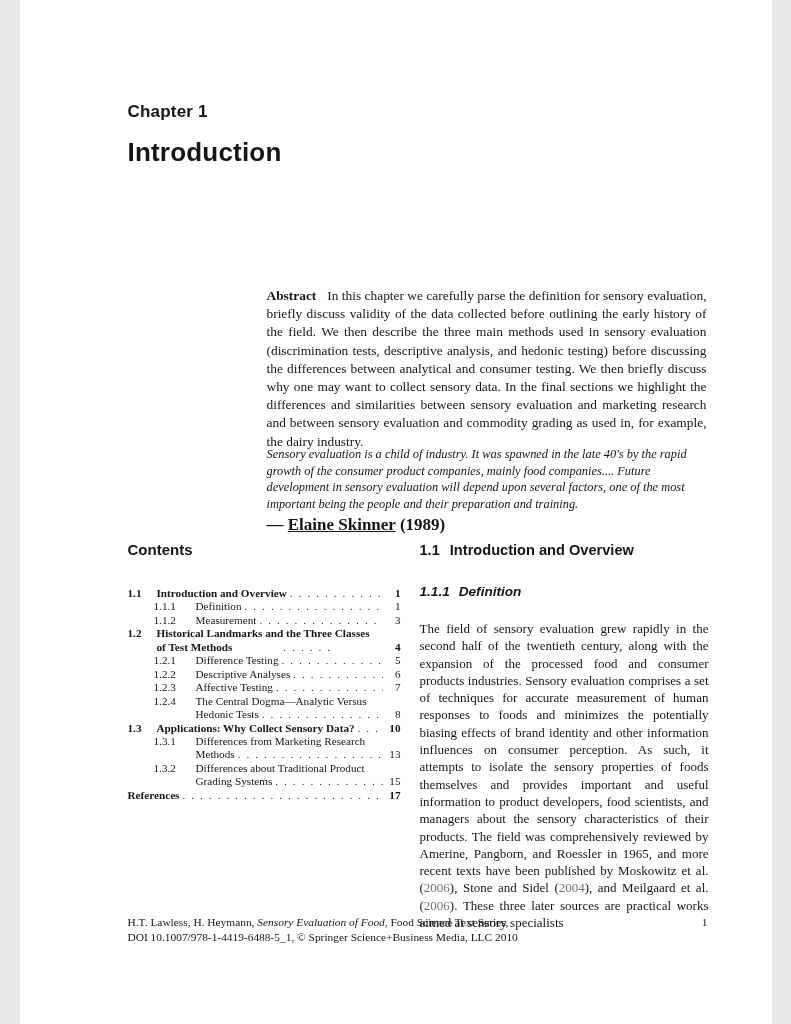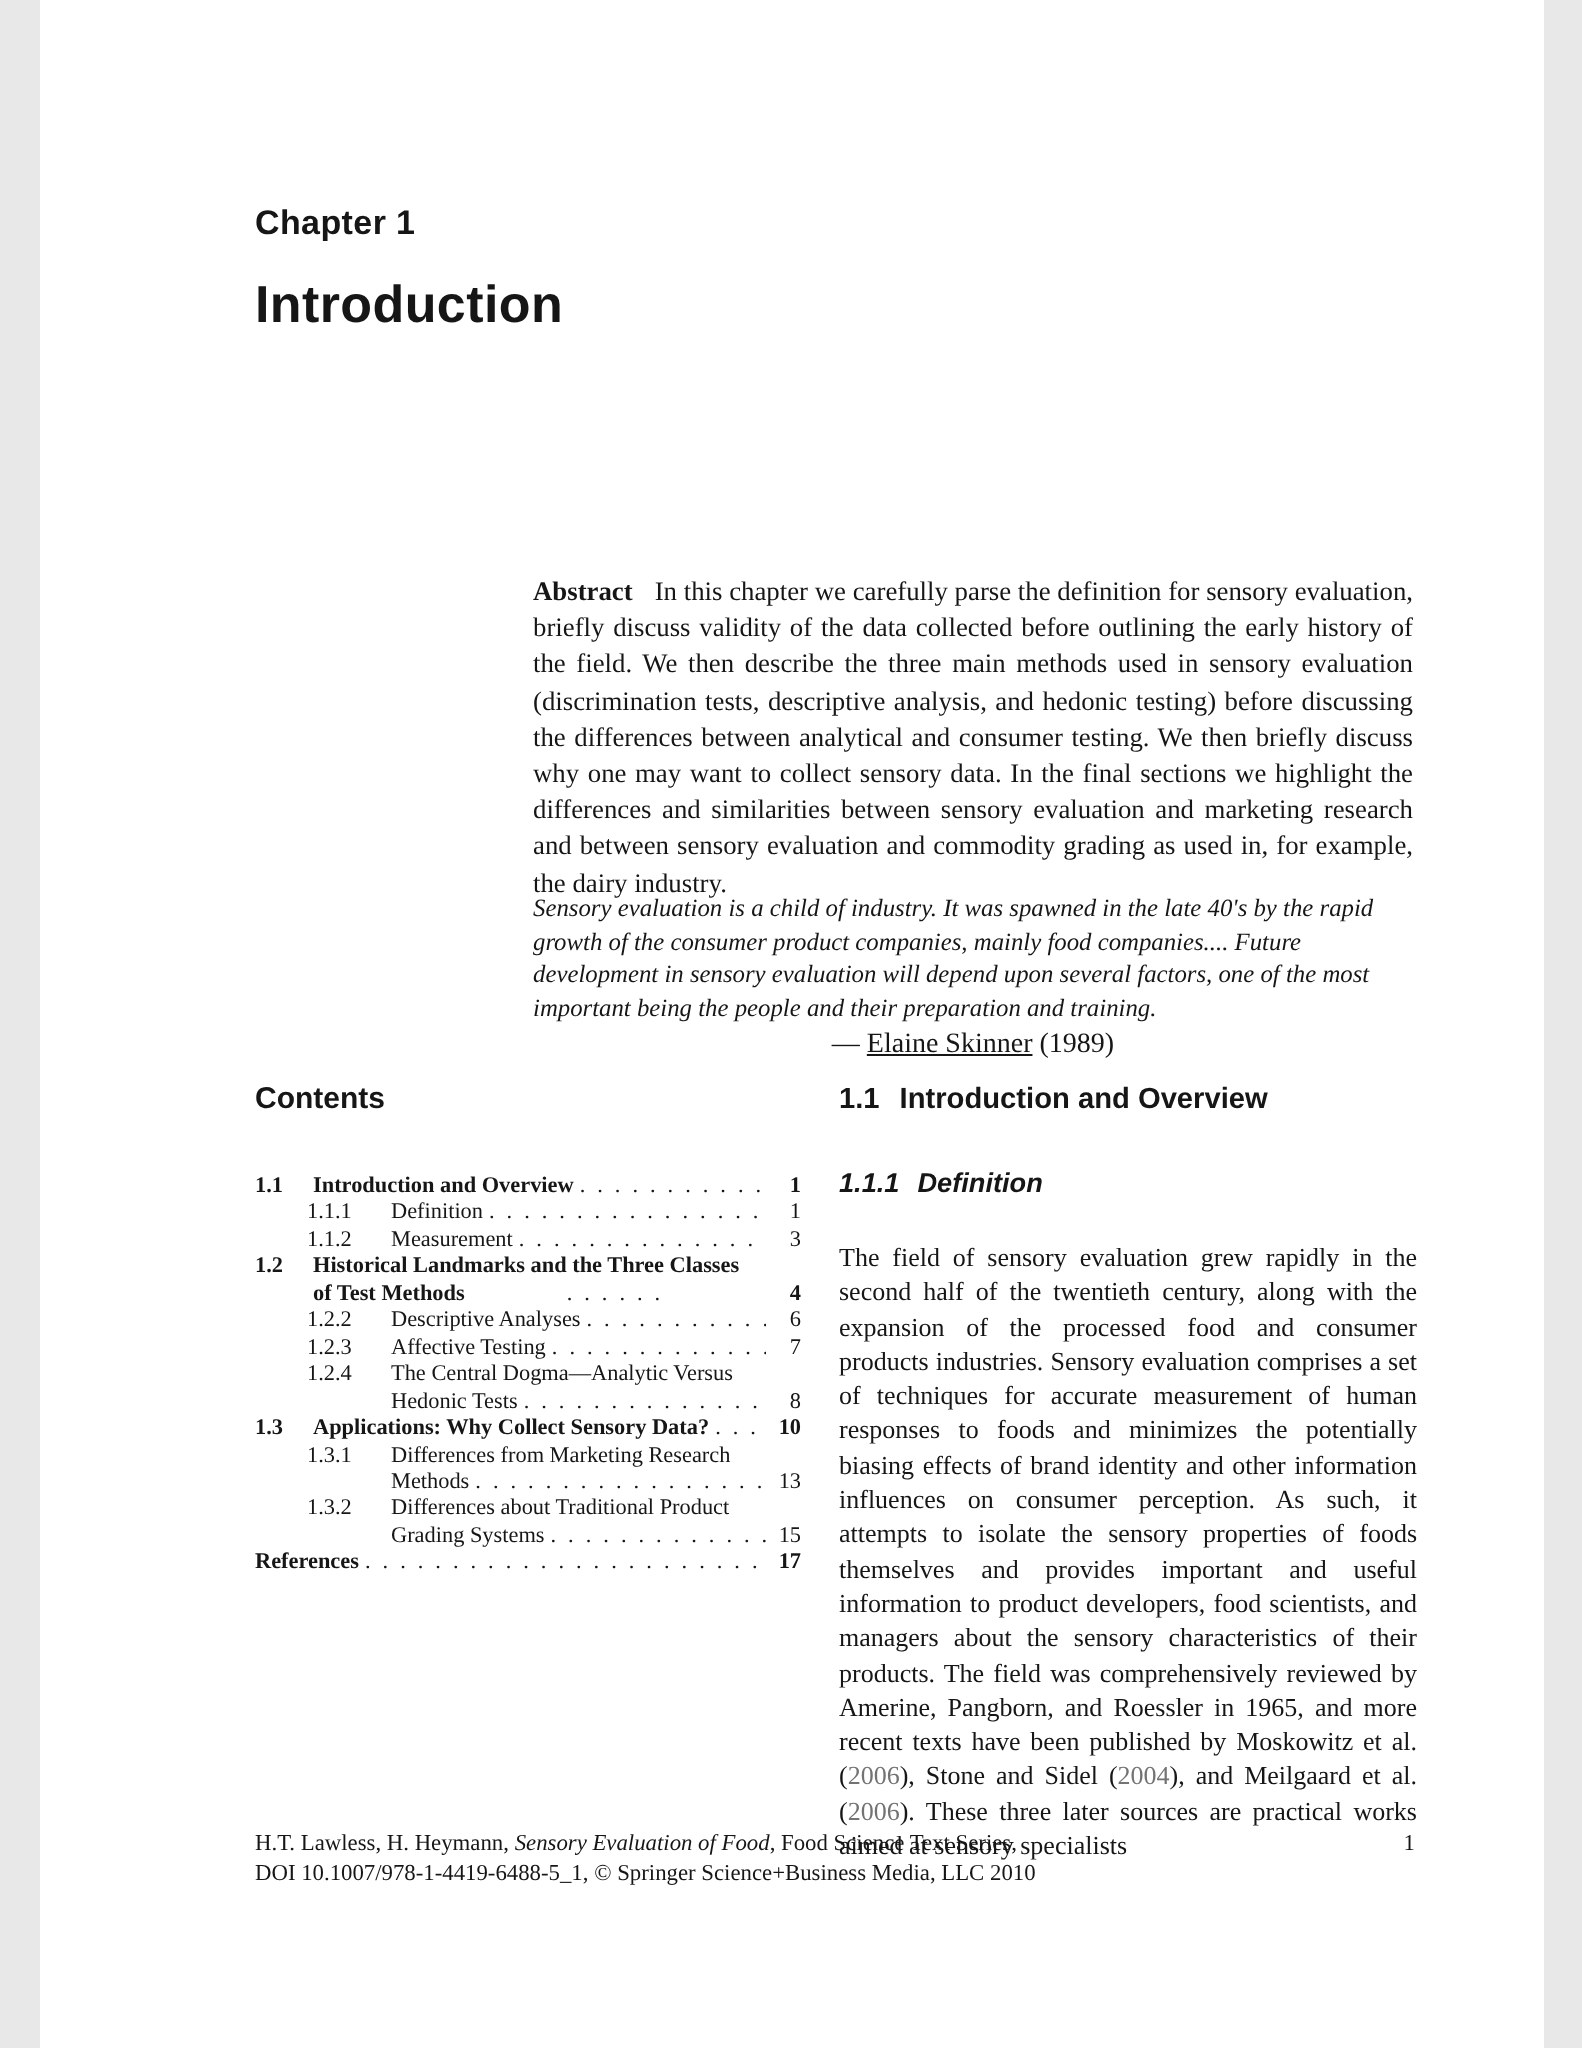--- a/index.html
+++ b/index.html
@@ -19,21 +19,21 @@
     font-family:"Liberation Sans", sans-serif; font-weight:bold;
     font-size:26px; margin:15px 0 0 0; letter-spacing:0.2px;
   }
   
   .abstract { position:absolute; left:247px; top:287px; width:440px; }
   .abstract-par { margin:0; font-size:13.4px; line-height:18.2px; text-align:justify; }
   .abstract-label { font-weight:bold; padding-right:11px;margin-top:47px; }
   
   .quote { position:absolute; left:247px; top:446px; width:440px; }
   .quote-text { margin:0; font-style:italic; font-size:12.4px; line-height:16.7px; }
-  .quote-attribution { margin:2px 0 0 0; text-align:center; font-size:14px; }
+  .quote-attribution { margin:2px 0 0 0; text-align:left; font-size:17px;font-weight:bold; }
   .underline { text-decoration:underline; }
   
   .left-col  { position:absolute; left:108px; top:541px; width:273px; }
   .right-col { position:absolute; left:400px; top:541px; width:289px; }
   .contents-heading {
     font-family:"Liberation Sans", sans-serif; font-weight:bold;
     font-size:15px; margin:0;
   }
   .toc { margin-top:29px; font-size:11.2px; line-height:13.45px; }
   .toc-row { display:flex; align-items:baseline; }
@@ -117,20 +117,26 @@
       <div class="toc-row lvl1">
         <span class="toc-num b">1.2</span>
         <span class="toc-label b">Historical Landmarks and the Three Classes</span>
       </div>
       <div class="toc-row cont1">
         <span class="toc-label b">of Test Methods</span>
         <span class="toc-leader"></span>
         <span class="toc-page b">4</span>
       </div>
       <div class="toc-row lvl2">
+        <span class="toc-num">1.2.1</span>
+        <span class="toc-label">Difference Testing</span>
+        <span class="toc-leader"></span>
+        <span class="toc-page">5</span>
+      </div>
+      <div class="toc-row lvl2">
         <span class="toc-num">1.2.2</span>
         <span class="toc-label">Descriptive Analyses</span>
         <span class="toc-leader"></span>
         <span class="toc-page">6</span>
       </div>
       <div class="toc-row lvl2">
         <span class="toc-num">1.2.3</span>
         <span class="toc-label">Affective Testing</span>
         <span class="toc-leader"></span>
         <span class="toc-page">7</span>

